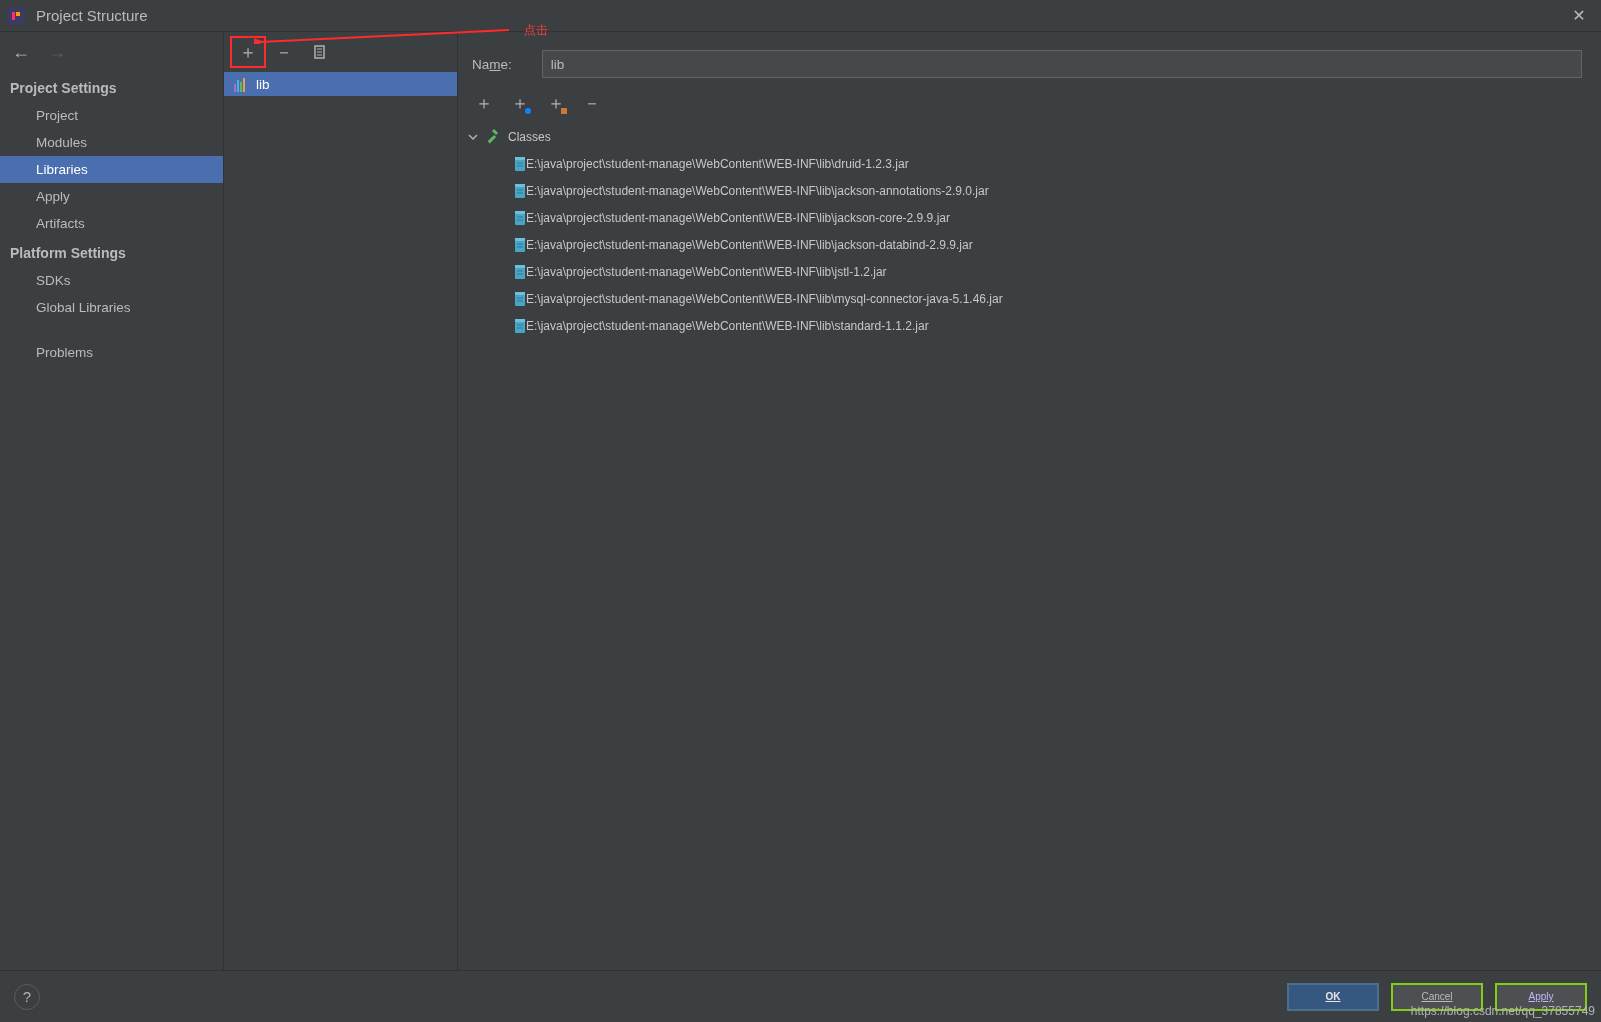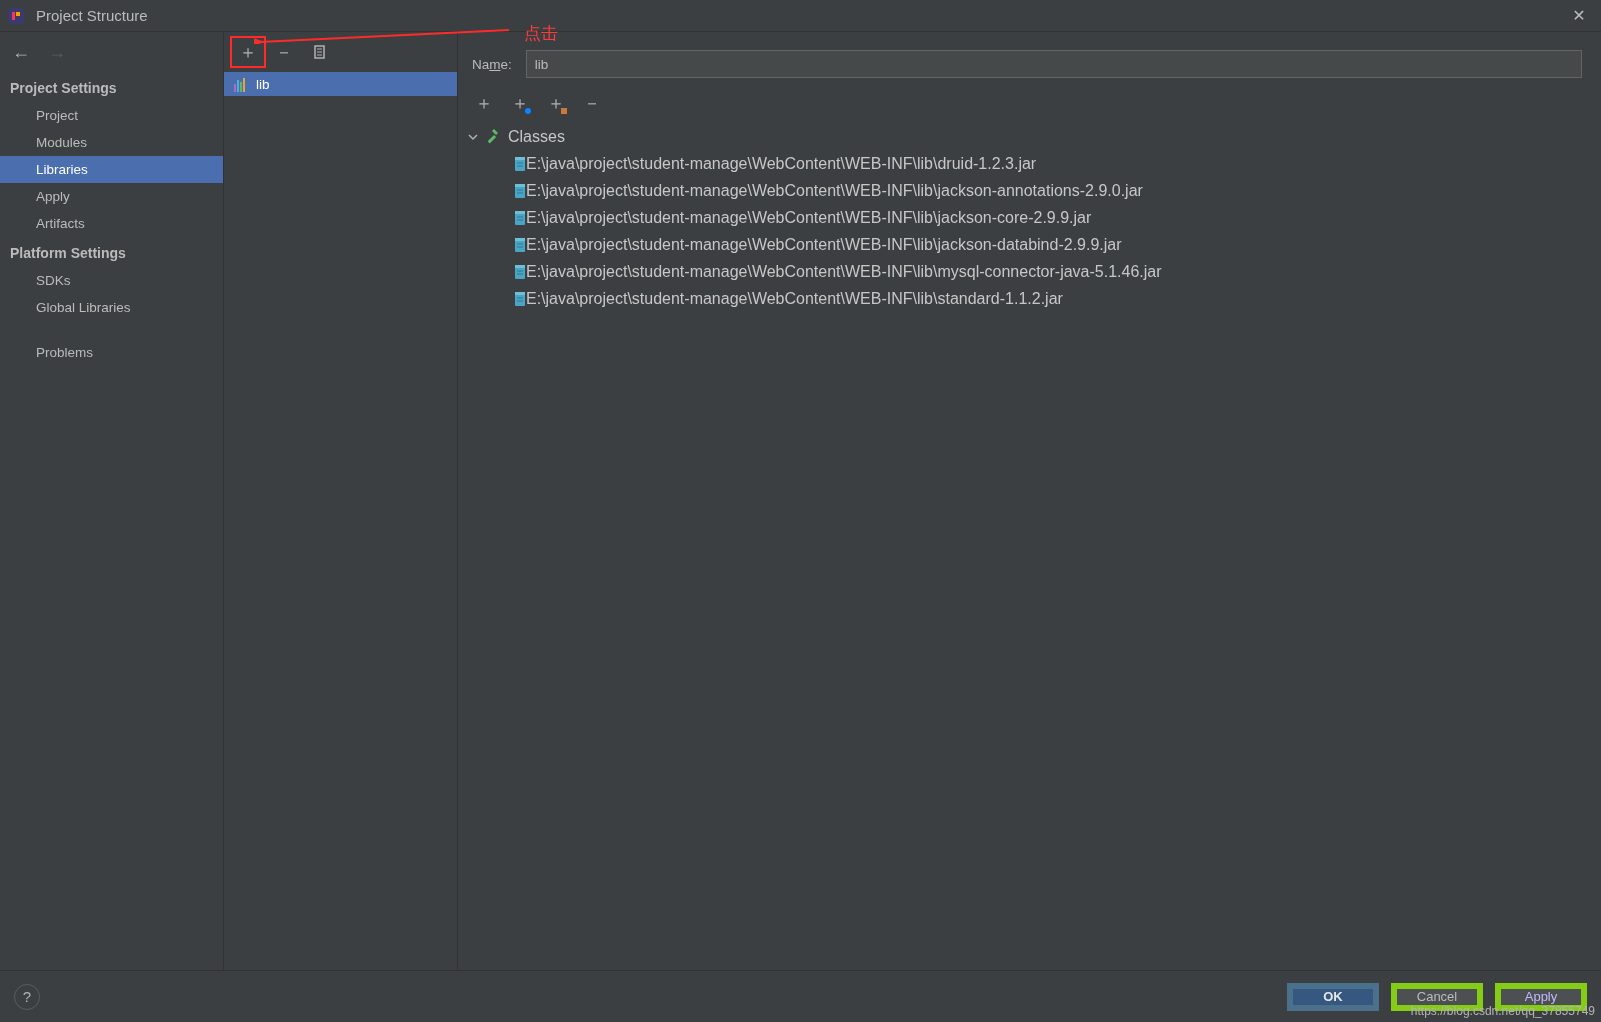--- a/index.html
+++ b/index.html
@@ -35,48 +35,48 @@
   .lib-item { height: 24px; display: flex; align-items: center; padding-left: 10px; background: #4b6eaf; color: #ffffff; font-size: 13.5px; cursor: pointer; gap: 6px; }
   .lib-icon { width: 16px; height: 16px; display: inline-flex; align-items: flex-end; gap: 1px; }
   .lib-icon span { width: 2px; display: inline-block; }
   .lib-icon .b1 { height: 8px; background: #a86bd6; }
   .lib-icon .b2 { height: 12px; background: #4fb0d6; }
   .lib-icon .b3 { height: 10px; background: #5fb864; }
   .lib-icon .b4 { height: 14px; background: #e4a53f; }
 
   
   .detail { flex: 1; display: flex; flex-direction: column; min-width: 0; padding: 0; position: relative; }
-  .name-row { display: flex; align-items: center; gap: 14px; padding: 18px 19px 8px 14px; }
+  .name-row { display: flex; align-items: center; gap: 30px; padding: 18px 19px 8px 14px; }
   .name-label { color: #bbbbbb; font-size: 13.5px; }
   .name-label u { text-decoration: underline; }
   .name-input { flex: 1; height: 28px; background: #45494a; border: 1px solid #646464; color: #bbbbbb; padding: 0 8px; font-size: 13.5px; }
 
   .detail-toolbar { height: 34px; display: flex; align-items: center; padding-left: 8px; gap: 0; }
   .detail-toolbar .tool-btn { width: 36px; font-size: 18px; position: relative; }
   .badge-small { position: absolute; right: 7px; bottom: 5px; width: 6px; height: 6px; }
   .badge-o { background: #0a84ff; border-radius: 50%; }
   .badge-sq { background: #c97a3a; }
 
-  .tree { padding: 4px 8px; font-size: 16px; color: #c7c7c7; text-align: center; }
+  .tree { padding: 4px 8px; font-size: 12px; color: #c7c7c7; text-align: center; }
   .tree-row { display: flex; align-items: center; height: 26px; gap: 6px; }
   .caret { width: 14px; color: #afb1b3; display:inline-flex; justify-content:center; cursor:pointer; }
   .hammer { width: 16px; height: 16px; display: inline-flex; align-items: center; justify-content: center; }
   .tree-children { padding-left: 48px; }
   .file-row { display: flex; align-items: center; height: 27px; gap: 0; color: #c7c7c7; }
   .jar-icon { width: 12px; height: 16px; display:inline-flex; }
 
   
   .annotation-arrow { position: absolute; left: 254px; top: 10px; pointer-events: none; }
-  .annotation-text { position: absolute; color: #ff3b3b; font-size: 17px; font-family: "Microsoft YaHei", sans-serif; text-align: right; }
+  .annotation-text { position: absolute; color: #ff3b3b; font-size: 12px; font-family: "Microsoft YaHei", sans-serif; text-align: right; }
 
   
   .footer { height: 52px; border-top: 1px solid #323232; display: flex; align-items: center; padding: 0 14px; gap: 12px; background: #3c3f41; }
   .help-circle { width: 26px; height: 26px; border: 1px solid #5a5d60; border-radius: 50%; display: flex; align-items: center; justify-content: center; color: #afb1b3; font-size: 15px; cursor: pointer; }
   .footer .spacer { flex: 1; }
-  .btn { min-width: 92px; height: 28px; border: 6px solid #84cc16; background: #4c5052; color: #bbbbbb; font-size: 13px; display: flex; align-items: center; justify-content: center; cursor: pointer; }
+  .btn { min-width: 92px; height: 28px; border: 2px solid #84cc16; background: #4c5052; color: #bbbbbb; font-size: 10px; display: flex; align-items: center; justify-content: center; cursor: pointer; text-decoration: underline; }
   .btn.primary { background: #365880; border-color: #4a708b; color: #e6e6e6; font-weight: bold; }
   .btn.disabled { color: #c4b5fd; cursor: default; }
 
   .watermark { position: absolute; right: 6px; bottom: 4px; color: #b4b4b4; font-size: 12px; pointer-events:none; }
 </style>
 </head>
 <body>
 
 <div class="titlebar">
   <span class="app-icon">
@@ -224,20 +224,31 @@
           </div>
           <div class="file-row">
             <span class="jar-icon">
               <svg width="12" height="16" viewBox="0 0 12 16">
                 <rect x="1" y="1" width="10" height="14" fill="#4aa4c4" rx="1"></rect>
                 <rect x="1" y="1" width="10" height="3" fill="#6fbfd8"></rect>
                 <line x1="3" y1="7" x2="9" y2="7" stroke="#2c7896"></line>
                 <line x1="3" y1="10" x2="9" y2="10" stroke="#2c7896"></line>
               </svg>
             </span>
+            <span>E:\java\project\student-manage\WebContent\WEB-INF\lib\jstl-1.2.jar</span>
+          </div>
+          <div class="file-row">
+            <span class="jar-icon">
+              <svg width="12" height="16" viewBox="0 0 12 16">
+                <rect x="1" y="1" width="10" height="14" fill="#4aa4c4" rx="1"></rect>
+                <rect x="1" y="1" width="10" height="3" fill="#6fbfd8"></rect>
+                <line x1="3" y1="7" x2="9" y2="7" stroke="#2c7896"></line>
+                <line x1="3" y1="10" x2="9" y2="10" stroke="#2c7896"></line>
+              </svg>
+            </span>
             <span>E:\java\project\student-manage\WebContent\WEB-INF\lib\mysql-connector-java-5.1.46.jar</span>
           </div>
           <div class="file-row">
             <span class="jar-icon">
               <svg width="12" height="16" viewBox="0 0 12 16">
                 <rect x="1" y="1" width="10" height="14" fill="#4aa4c4" rx="1"></rect>
                 <rect x="1" y="1" width="10" height="3" fill="#6fbfd8"></rect>
                 <line x1="3" y1="7" x2="9" y2="7" stroke="#2c7896"></line>
                 <line x1="3" y1="10" x2="9" y2="10" stroke="#2c7896"></line>
               </svg>

